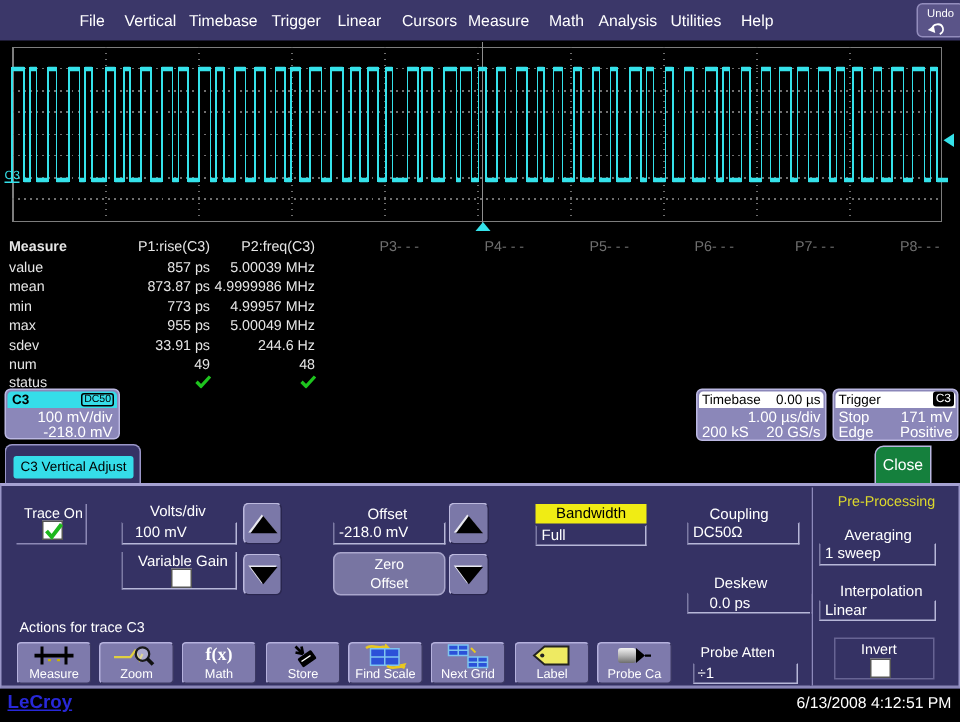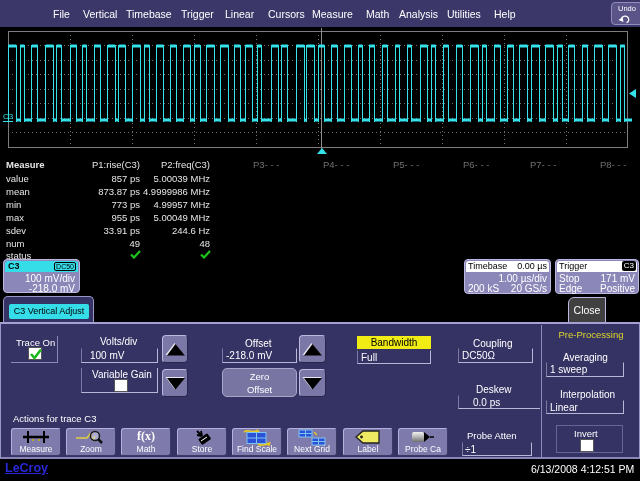--- a/index.html
+++ b/index.html
@@ -135,21 +135,21 @@
   <div style="position:absolute;left:3px;top:13px;color:#fff;font-size:10px;">Stop</div>
   <div style="position:absolute;right:3px;top:13px;color:#fff;font-size:10px;">171 mV</div>
   <div style="position:absolute;left:3px;top:23px;color:#fff;font-size:10px;">Edge</div>
   <div style="position:absolute;right:3px;top:23px;color:#fff;font-size:10px;margin-left:40px;">Positive</div>
 </div>
 
 <div class="abs" style="left:3px;top:296px;width:91px;height:27px;background:#353264;border:1px solid #9a96c8;border-bottom:none;border-radius:5px 5px 0 0;">
   <div style="position:absolute;left:5px;top:7px;width:80px;height:15px;background:#35dde9;border-radius:2px;color:#000;font-size:9px;text-align:center;line-height:15px;">C3 Vertical Adjust</div>
 </div>
 
-<div class="abs" style="left:568px;top:297px;width:38px;height:26px;background:#404040;border:1px solid #bbb8e2;border-radius:6px 0 0 0;color:#fff;font-size:10.5px;text-align:center;line-height:24px;">Close</div>
+<div class="abs" style="left:583px;top:297px;width:38px;height:26px;background:#15803d;border:1px solid #bbb8e2;border-radius:6px 0 0 0;color:#fff;font-size:10.5px;text-align:center;line-height:24px;">Close</div>
 
 <div class="abs" style="left:0;top:322px;width:640px;height:137px;background:#353264;border-top:2px solid #a5a1d2;border-bottom:2px solid #8a86b8;border-left:1px solid #9a96c8;border-right:1px solid #9a96c8;"></div>
 
 <div class="abs" style="left:11px;top:336px;width:47px;height:27px;border-right:1px solid #8d89b5;border-bottom:1px solid #8d89b5;"></div>
 <div class="lbl" style="left:16px;top:337px;font-size:9.5px;">Trace On</div>
 <div class="cb" style="left:28px;top:347px;">
     <svg width="14" height="13" style="position:absolute;left:0;top:0">
       <path d="M2,6L5.5,10L12,1.5" stroke="#1db81d" stroke-width="2.6" fill="none"></path>
     </svg>
   </div>

